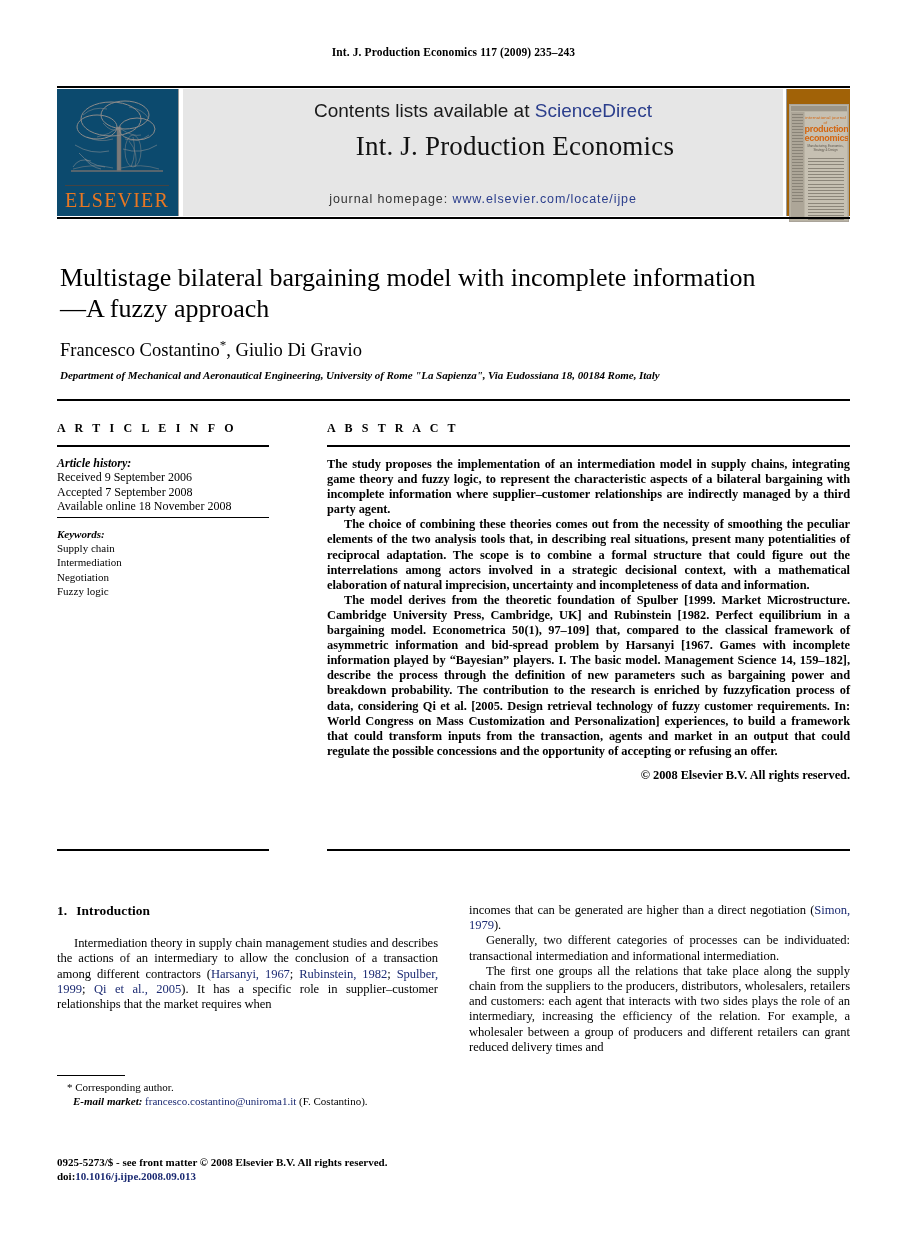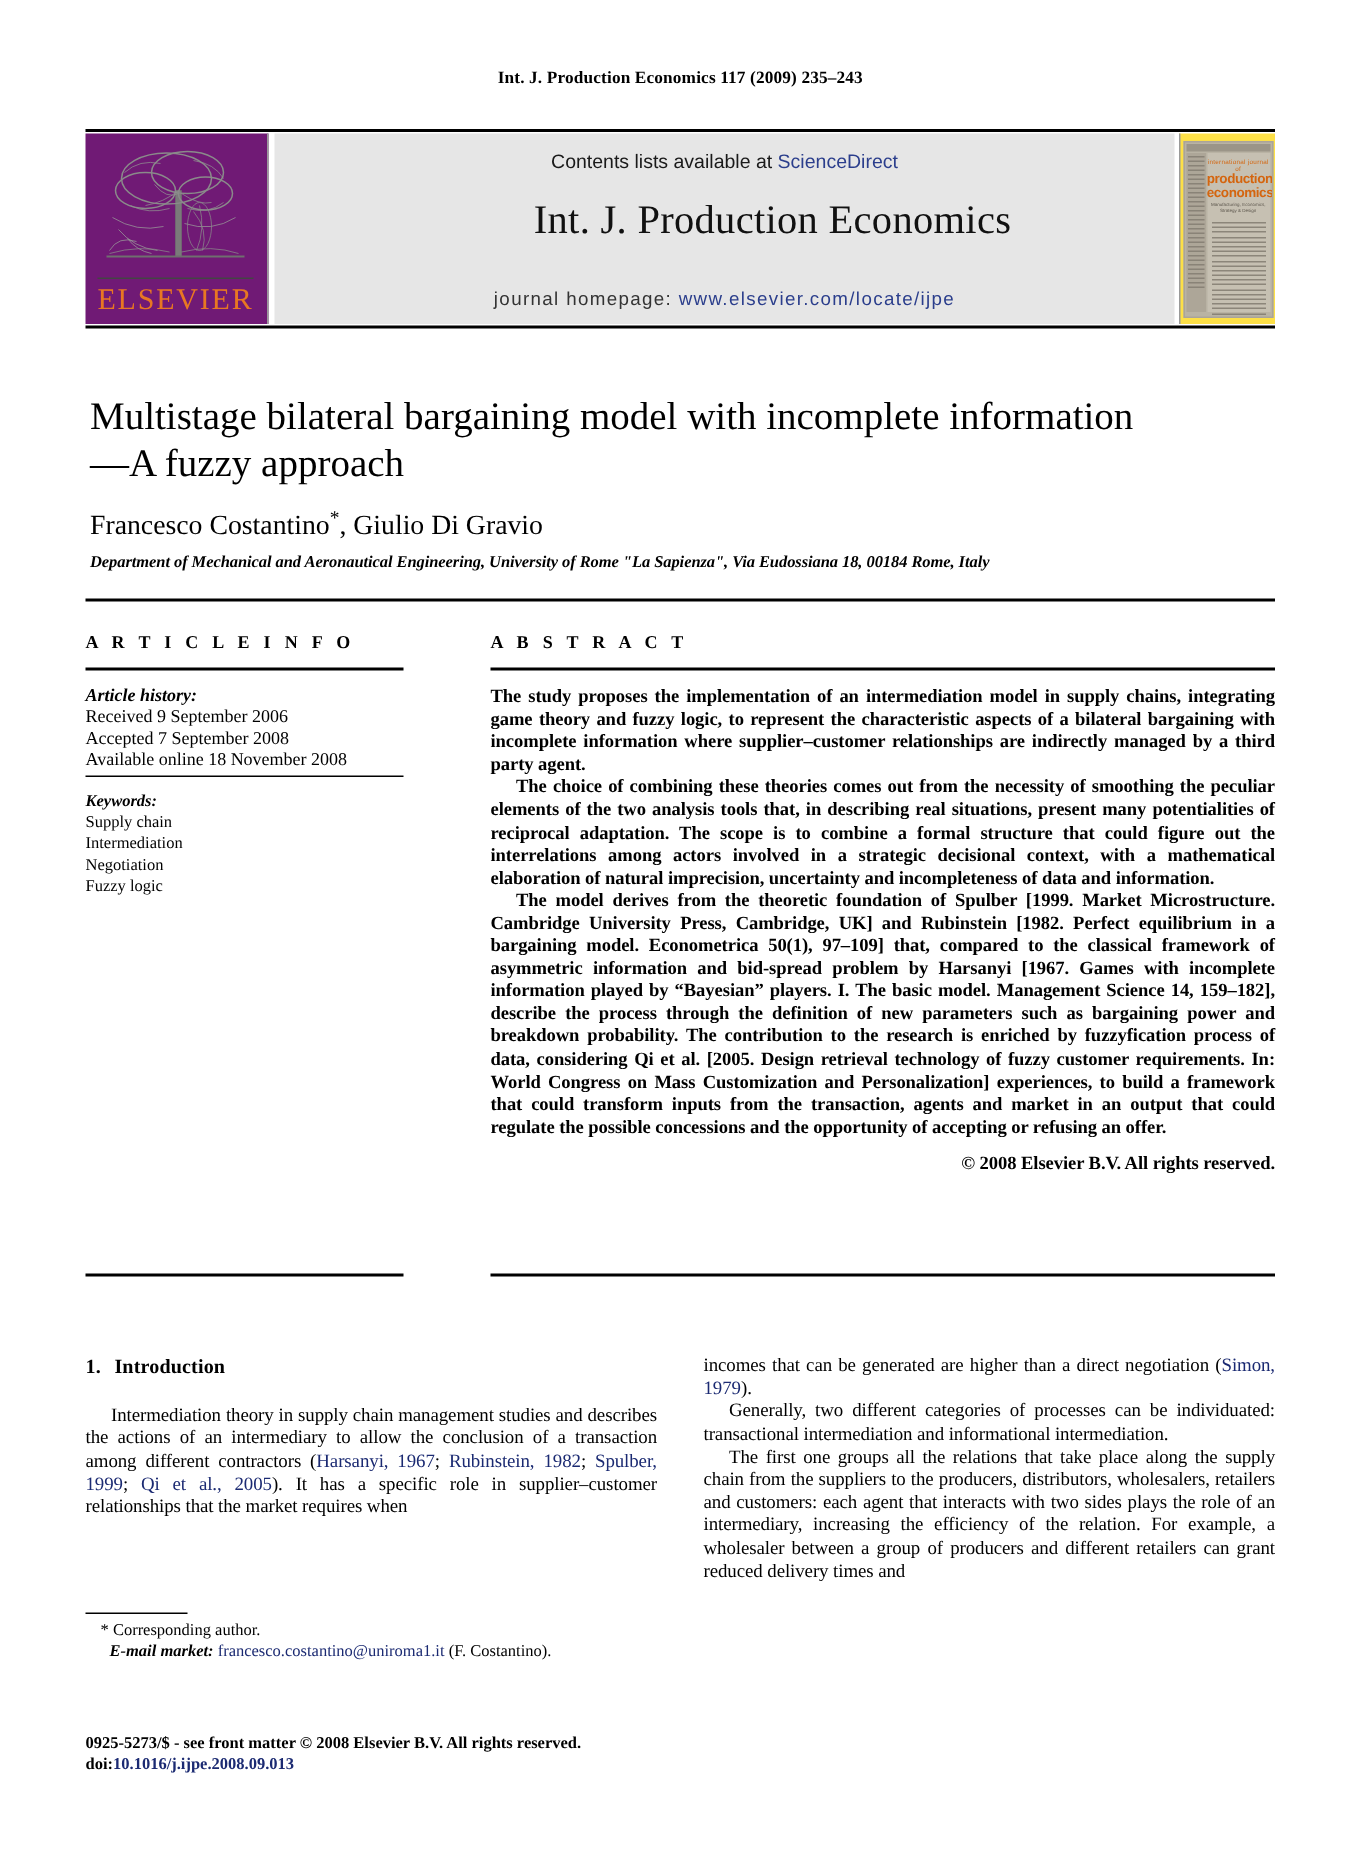--- a/index.html
+++ b/index.html
@@ -55,21 +55,21 @@
     width: 793px; height: 2px;
     background: #000;
   }
   .elsevier-box {
     position: absolute;
     left: 0; top: 3px;
     width: 122px;
     height: 127px;
     border-right: 1px solid #9a9a9a;
     box-sizing: border-box;
-    background: #701a75;
+    background: #0c4a6e;
     overflow: hidden;
   }
   .elsevier-tree {
     position: absolute;
     left: 6px; top: 4px;
     width: 108px;
     height: 86px;
   }
   .elsevier-word {
     position: absolute;
@@ -95,21 +95,21 @@
     width: 600px;
     height: 127px;
     background: #e6e6e6;
     text-align: center;
   }
   .cb-contents {
     position: absolute;
     left: 0; top: 11px;
     width: 600px;
     font-family: "Liberation Sans", sans-serif;
-    font-size: 13px;
+    font-size: 19px;
     color: #1a1a1a;
   }
   .cb-contents .sd {
     color: #2b3e8c;
   }
   .cb-title {
     position: absolute;
     left: 0; top: 42px;
     width: 664px;
     font-family: "Liberation Serif", serif;
@@ -130,25 +130,25 @@
     color: #2b3e8c;
   }
 
   .cover-box {
     position: absolute;
     right: 0; top: 3px;
     width: 64px;
     height: 127px;
     border-left: 1px solid #9a9a9a;
     box-sizing: border-box;
-    background: #fde047;
+    background: #a16207;
     display: flex;
     align-items: flex-start;
     justify-content: center;
-    padding-top: 5px;
+    padding-top: 15px;
   }
   .cover-thumb {
     width: 60px;
     height: 118px;
     background: #b9b3a4;
     position: relative;
     overflow: hidden;
     border: 1px solid #aaa49a;
     box-sizing: border-box;
   }

